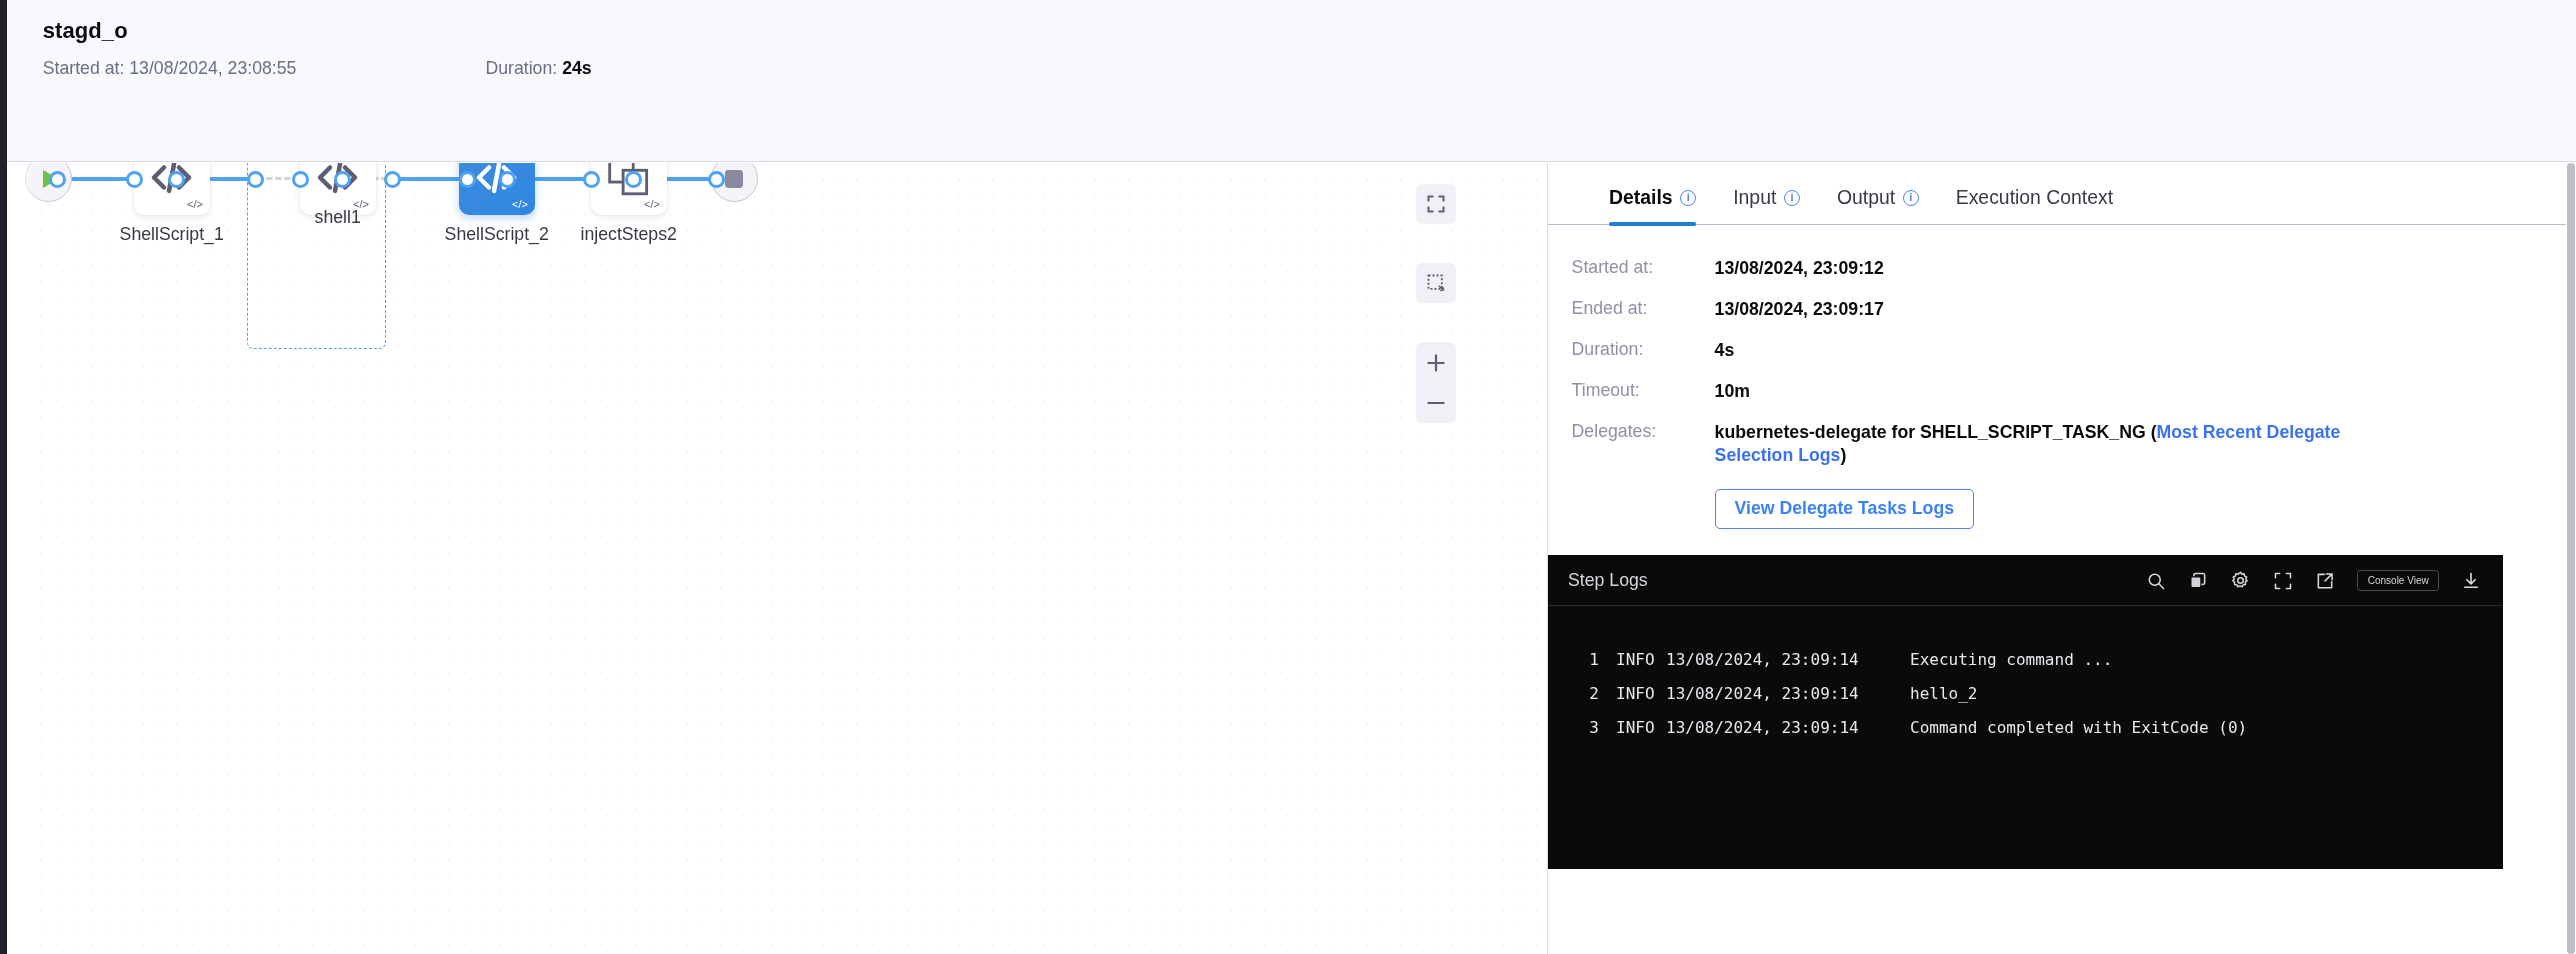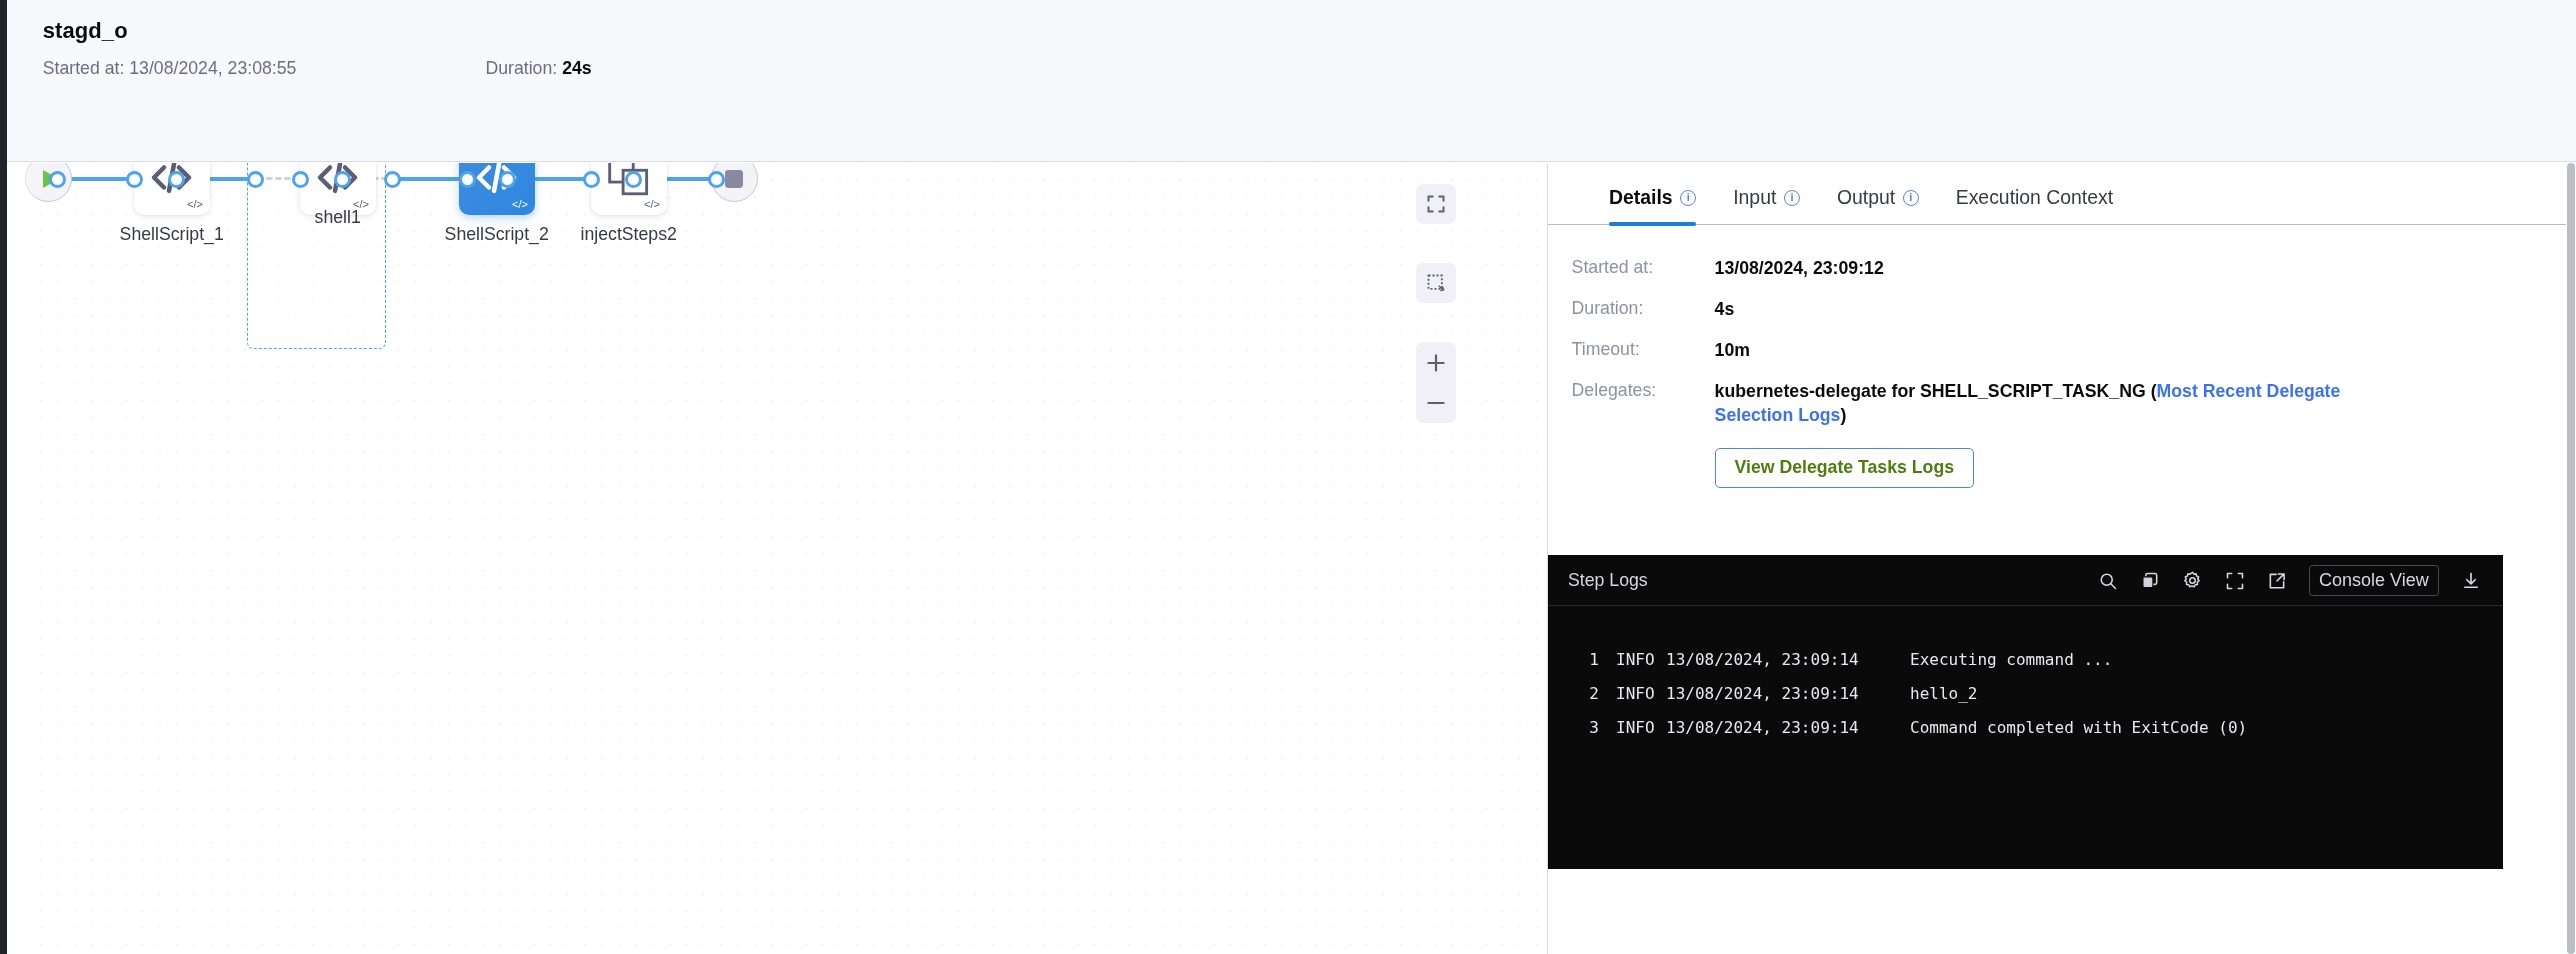--- a/index.html
+++ b/index.html
@@ -146,41 +146,41 @@
   .dlabel {
     width: 143px; min-width: 143px; margin-left: 23.6px;
     font-size: 17.7px; color: #8f90a6;
   }
   .dvalue { font-size: 17.7px; color: #0b0b0d; font-weight: bold; max-width: 699px; line-height: 1.35; }
   .dvalue a { color: #3b72f0; text-decoration: none; font-weight: bold; }
   .btn-outline {
     margin-left: 167px; margin-top: 3.4px;
     display: inline-block; padding: 8.4px 18.5px;
     border: 1.3px solid #4c84f0; border-radius: 5px;
-    color: #4d7c0f; font-size: 17.7px; font-weight: bold; background: #fff;
+    color: #3b82f6; font-size: 17.7px; font-weight: bold; background: #fff;
   }
 
   
   .console {
     position: absolute; left: 0; top: 392px; width: 955px; height: 314px;
     background: #0a0a0b;
   }
   .console-head {
     position: relative; height: 51px; border-bottom: 0.8px solid #2a2a2e;
     display: flex; align-items: center;
   }
   .console-title { margin-left: 20px; font-size: 17.7px; color: #d7d7de; }
   .console-tools {
     position: absolute; right: 22px; top: 0; height: 51px;
     display: flex; align-items: center; gap: 22px;
   }
   .tool { display: flex; align-items: center; justify-content: center; }
   .console-view-btn {
     border: 0.8px solid #4a4a52; border-radius: 3.4px; color: #d7d7de;
-    font-size: 18px; padding: 4.2px 9.3px; white-space: nowrap;
+    font-size: 10px; padding: 4.2px 9.3px; white-space: nowrap;
   }
   .log-body { padding: 37px 0 0 0; }
   .log-line {
     display: flex; font-family: "DejaVu Sans Mono", monospace;
     font-size: 16px; color: #e8e8ee; line-height: 34px; white-space: pre;
   }
   .ln-no { width: 51px; text-align: right; color: #e8e8ee; }
   .ln-level { width: 67px; padding-left: 17px; }
   .ln-time { width: 244px; }
   .ln-msg { }
@@ -341,20 +341,24 @@
       </div>
       <div class="tab">
         <span>Execution Context</span>
       </div>
     </div>
 
     <div class="details">
       <div class="drow">
         <div class="dlabel">Started at:</div>
         <div class="dvalue">13/08/2024, 23:09:12</div>
+      </div>
+      <div class="drow">
+        <div class="dlabel">Ended at:</div>
+        <div class="dvalue">13/08/2024, 23:09:17</div>
       </div>
       <div class="drow">
         <div class="dlabel">Duration:</div>
         <div class="dvalue">4s</div>
       </div>
       <div class="drow">
         <div class="dlabel">Timeout:</div>
         <div class="dvalue">10m</div>
       </div>
       <div class="drow">

